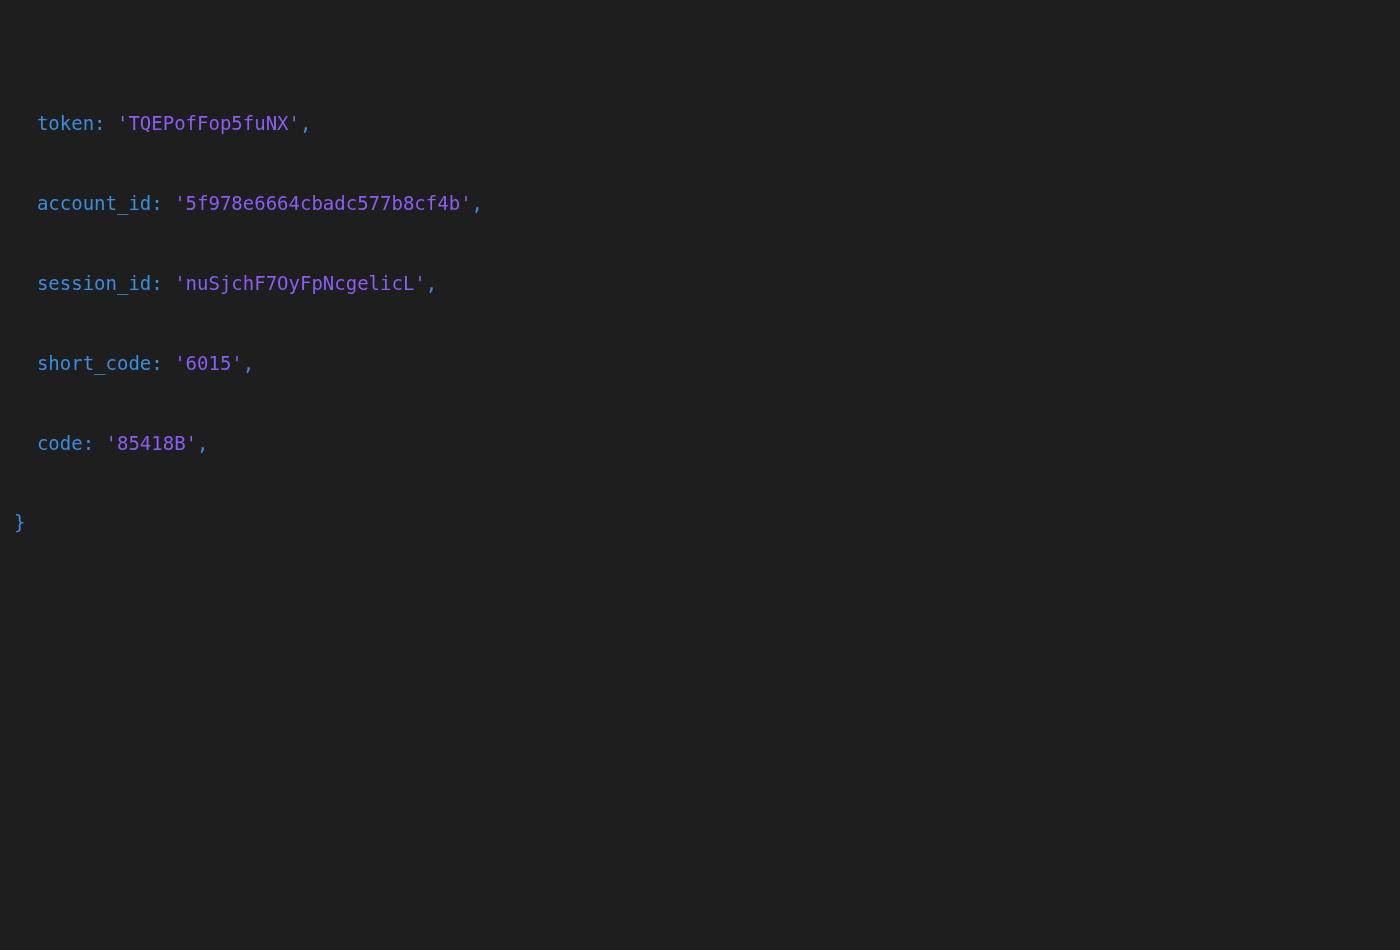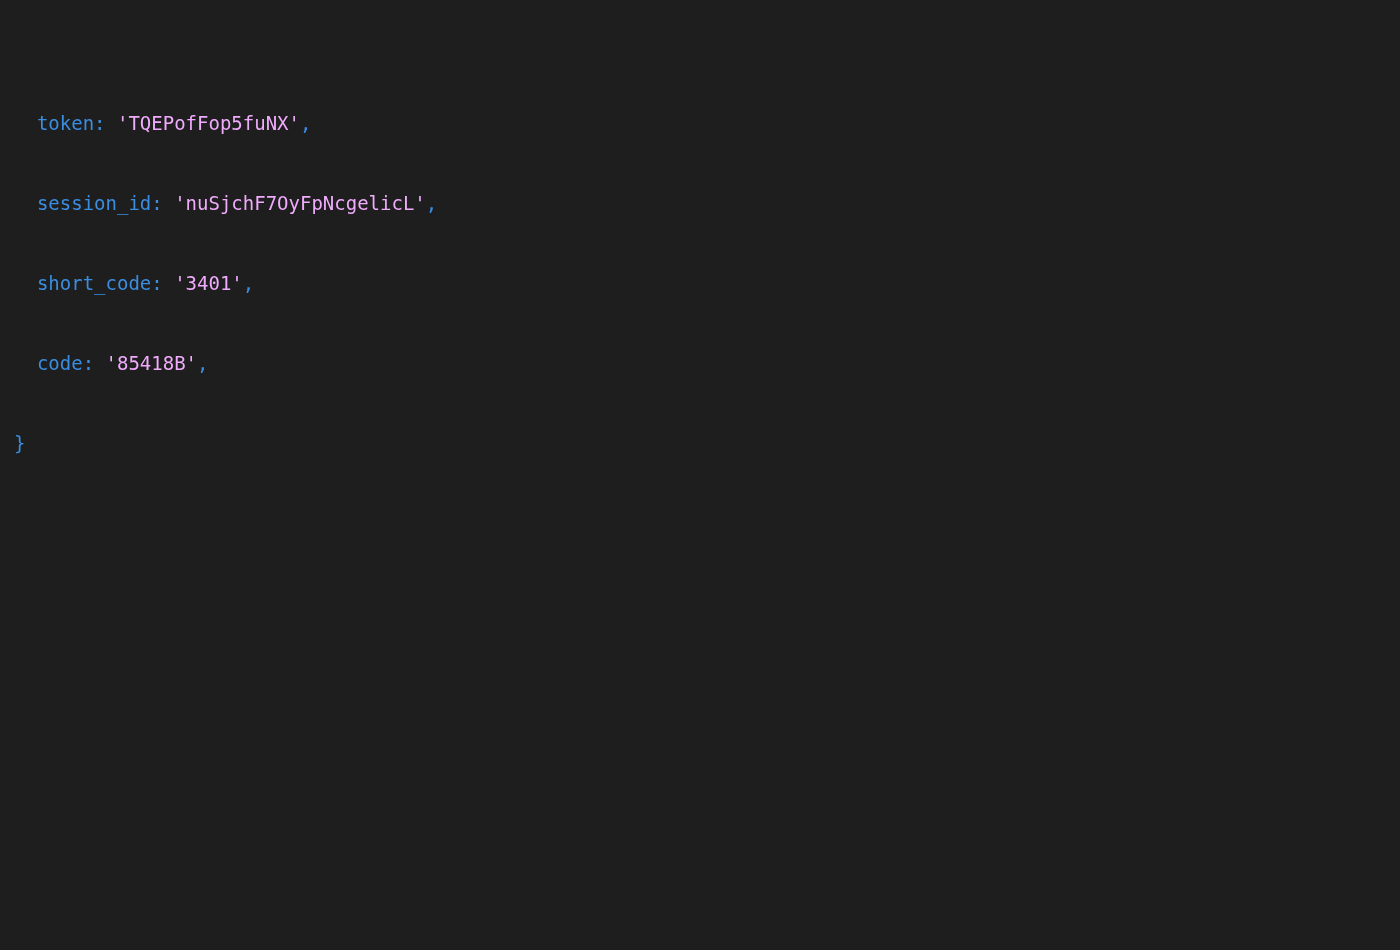--- a/index.html
+++ b/index.html
@@ -12,35 +12,36 @@
     color: #cccccc;
     width: 1400px;
     height: 950px;
     overflow: hidden;
   }
   .terminal {
     padding: 4px 14px;
     white-space: pre;
   }
   .key   { color: #3a8de0; margin-top: 39px; }
-  .str   { color: #f0abfc; text-align: center; }
+  .str   { color: #8b5cf6; text-align: center; }
   .punc  { color: #3a8de0; }
   .brace { color: #3a8de0; }
   .line  { display: block; }
   .pad2  { padding-left: 2ch; }
 </style>
 </head>
 <body>
 
 <div class="terminal">
 
   
   <span class="line pad2"><span class="key">token</span><span class="punc">: </span><span class="str">'TQEPofFop5fuNX'</span><span class="punc">,</span></span>
+  <span class="line pad2"><span class="key">account_id</span><span class="punc">: </span><span class="str">'5f978e6664cbadc577b8cf4b'</span><span class="punc">,</span></span>
   <span class="line pad2"><span class="key">session_id</span><span class="punc">: </span><span class="str">'nuSjchF7OyFpNcgelicL'</span><span class="punc">,</span></span>
-  <span class="line pad2"><span class="key">short_code</span><span class="punc">: </span><span class="str">'3401'</span><span class="punc">,</span></span>
+  <span class="line pad2"><span class="key">short_code</span><span class="punc">: </span><span class="str">'6015'</span><span class="punc">,</span></span>
   <span class="line pad2"><span class="key">code</span><span class="punc">: </span><span class="str">'85418B'</span><span class="punc">,</span></span>
   <span class="line"><span class="brace">}</span></span>
 
   
 
   
   
   
 
   

